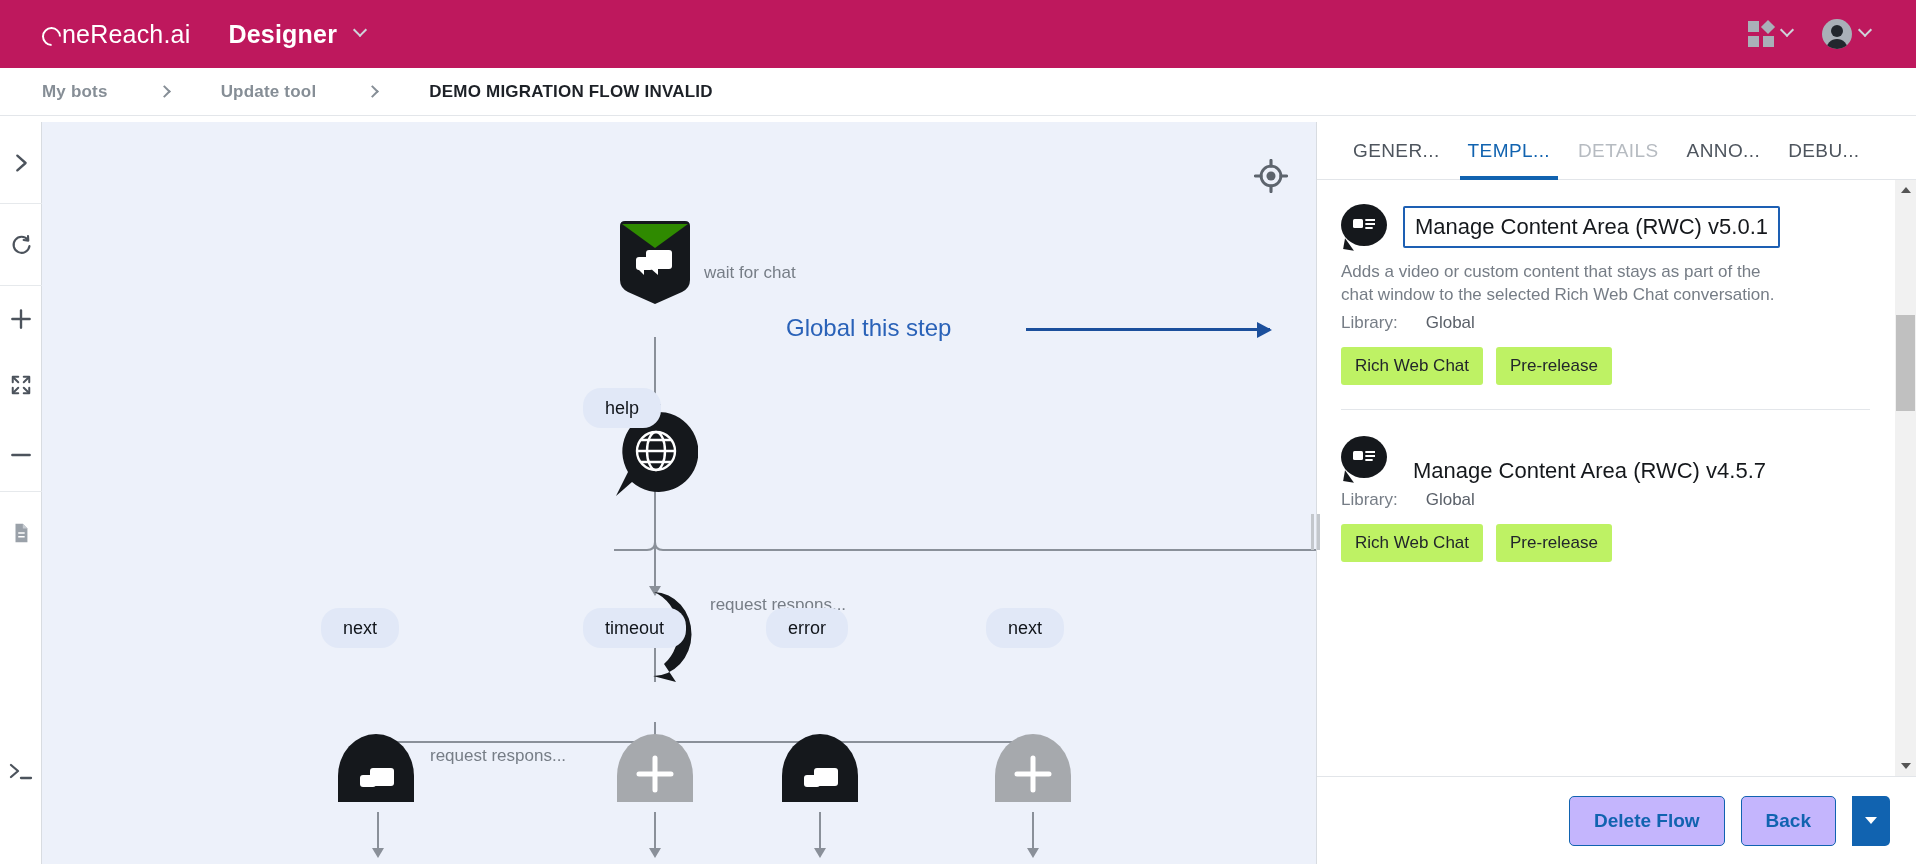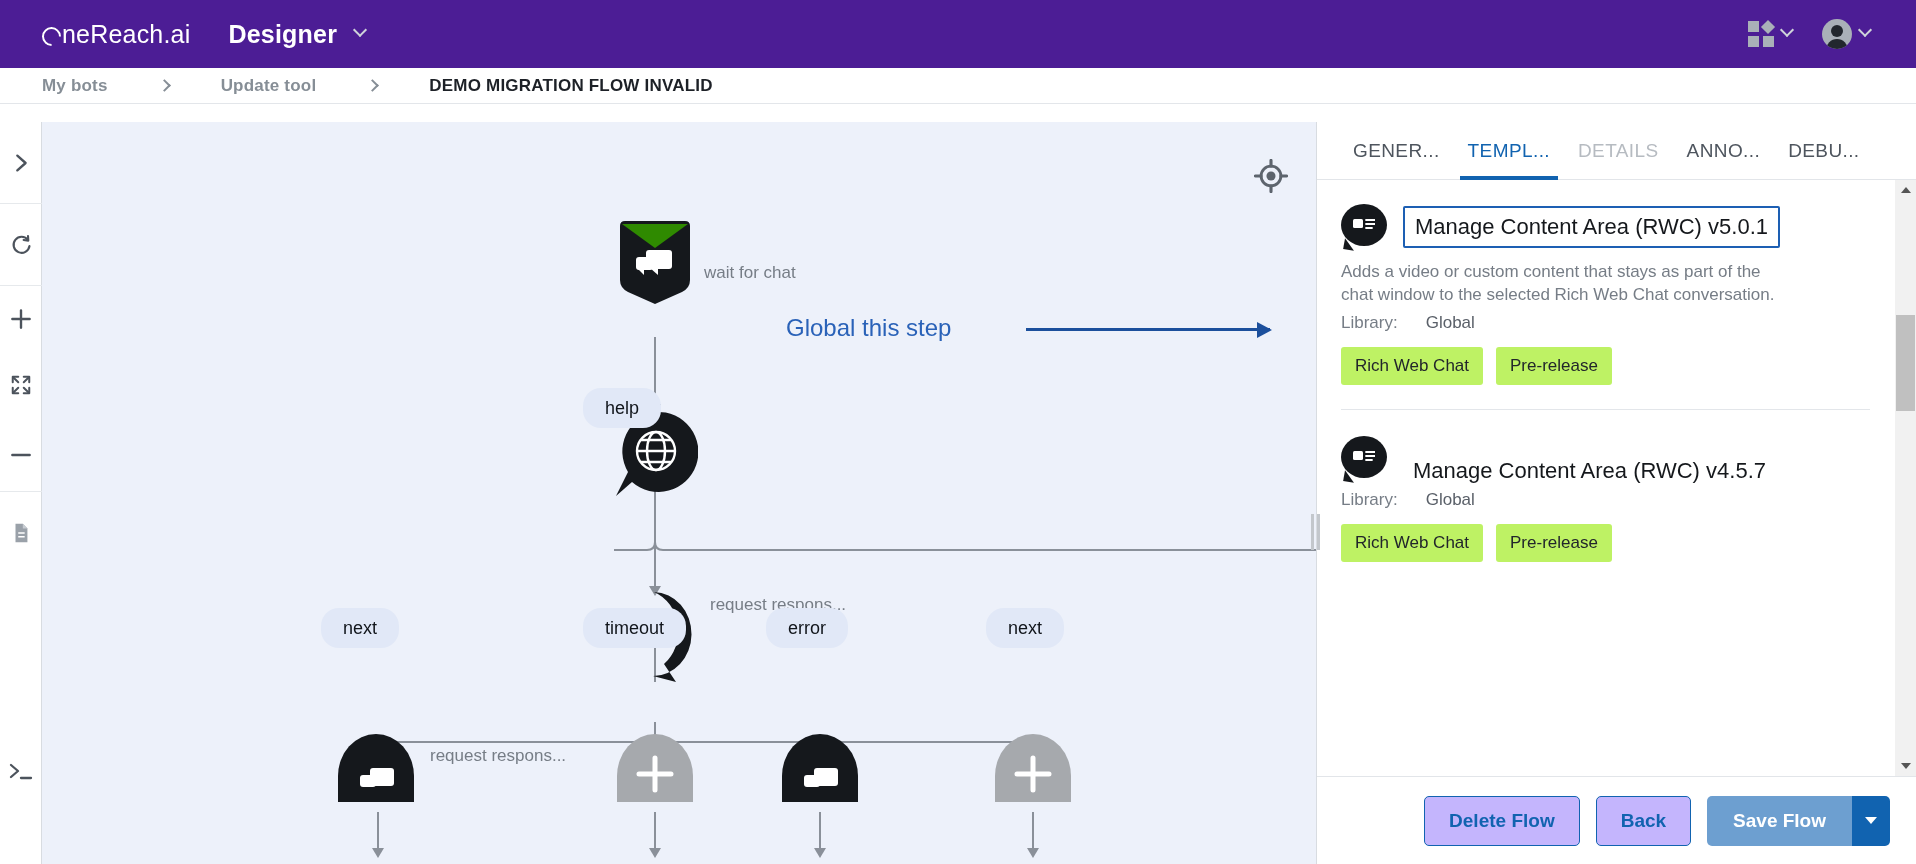--- a/index.html
+++ b/index.html
@@ -7,21 +7,21 @@
     width: 1916px; height: 864px;
     font-family: "Liberation Sans", sans-serif;
     background: #ffffff;
     overflow: hidden;
   }
   #app { position: relative; width: 1916px; height: 864px; }
 
   
   .topbar {
     position: absolute; left: 0; top: 0; width: 1916px; height: 68px;
-    background: #4c1d95; display: flex; align-items: center;
+    background: #be185d; display: flex; align-items: center;
   }
   .brand {
     margin-left: 42px; color: #ffffff; font-size: 25px; letter-spacing: .2px;
     font-weight: 400; display: flex; align-items: center;
   }
   .brand .logo-c {
     display:inline-block; width: 19px; height: 19px; border: 2.6px solid #fff;
     border-radius: 50%; border-bottom-color: transparent; border-left-color:#fff;
     transform: rotate(-45deg); margin-right: 1px; position: relative; top: 2px;
   }
@@ -47,21 +47,21 @@
   .acct-icon {
     width: 30px; height: 30px; border-radius: 50%; background: #a9b0b8;
     position: relative; overflow: hidden;
   }
   .acct-icon::before { content:""; position:absolute; left:9px; top:6px; width:12px;height:12px;border-radius:50%;background:#22272e;}
   .acct-icon::after { content:""; position:absolute; left:4px; top:20px; width:22px;height:14px;border-radius:11px 11px 0 0;background:#22272e;}
   .gap-l { margin-left: 22px; }
 
   
   .crumbbar {
-    position: absolute; left: 0; top: 68px; width: 1916px; height: 36px;
+    position: absolute; left: 0; top: 68px; width: 1916px; height: 48px;
     background: #ffffff; display: flex; align-items: center;
     border-bottom: 1px solid #e3e6ea;
   }
   .crumb { font-size: 17px; font-weight: 700; color: #868e96; letter-spacing: .2px; }
   .crumb.first { margin-left: 42px; }
   .crumb.current { color: #1d2127; }
   .crumb-sep {
     display:inline-block; width: 9px; height: 9px;
     border-right: 2.2px solid #868e96; border-top: 2.2px solid #868e96;
     transform: rotate(45deg); margin: 0 52px;
@@ -441,21 +441,20 @@
         <div class="sb-arrow down">
             <i></i>
           </div>
       </div>
     </div>
 
     <div class="pfoot">
       <div class="btn outline">Delete Flow</div>
       <div class="btn outline">Back</div>
       <div class="btn-split">
-        <div class="btn primary">Save Flow</div>
         <div class="btn-caret">
             <i></i>
           </div>
       </div>
     </div>
   </div>
 
 </div>
 
 </body></html>

